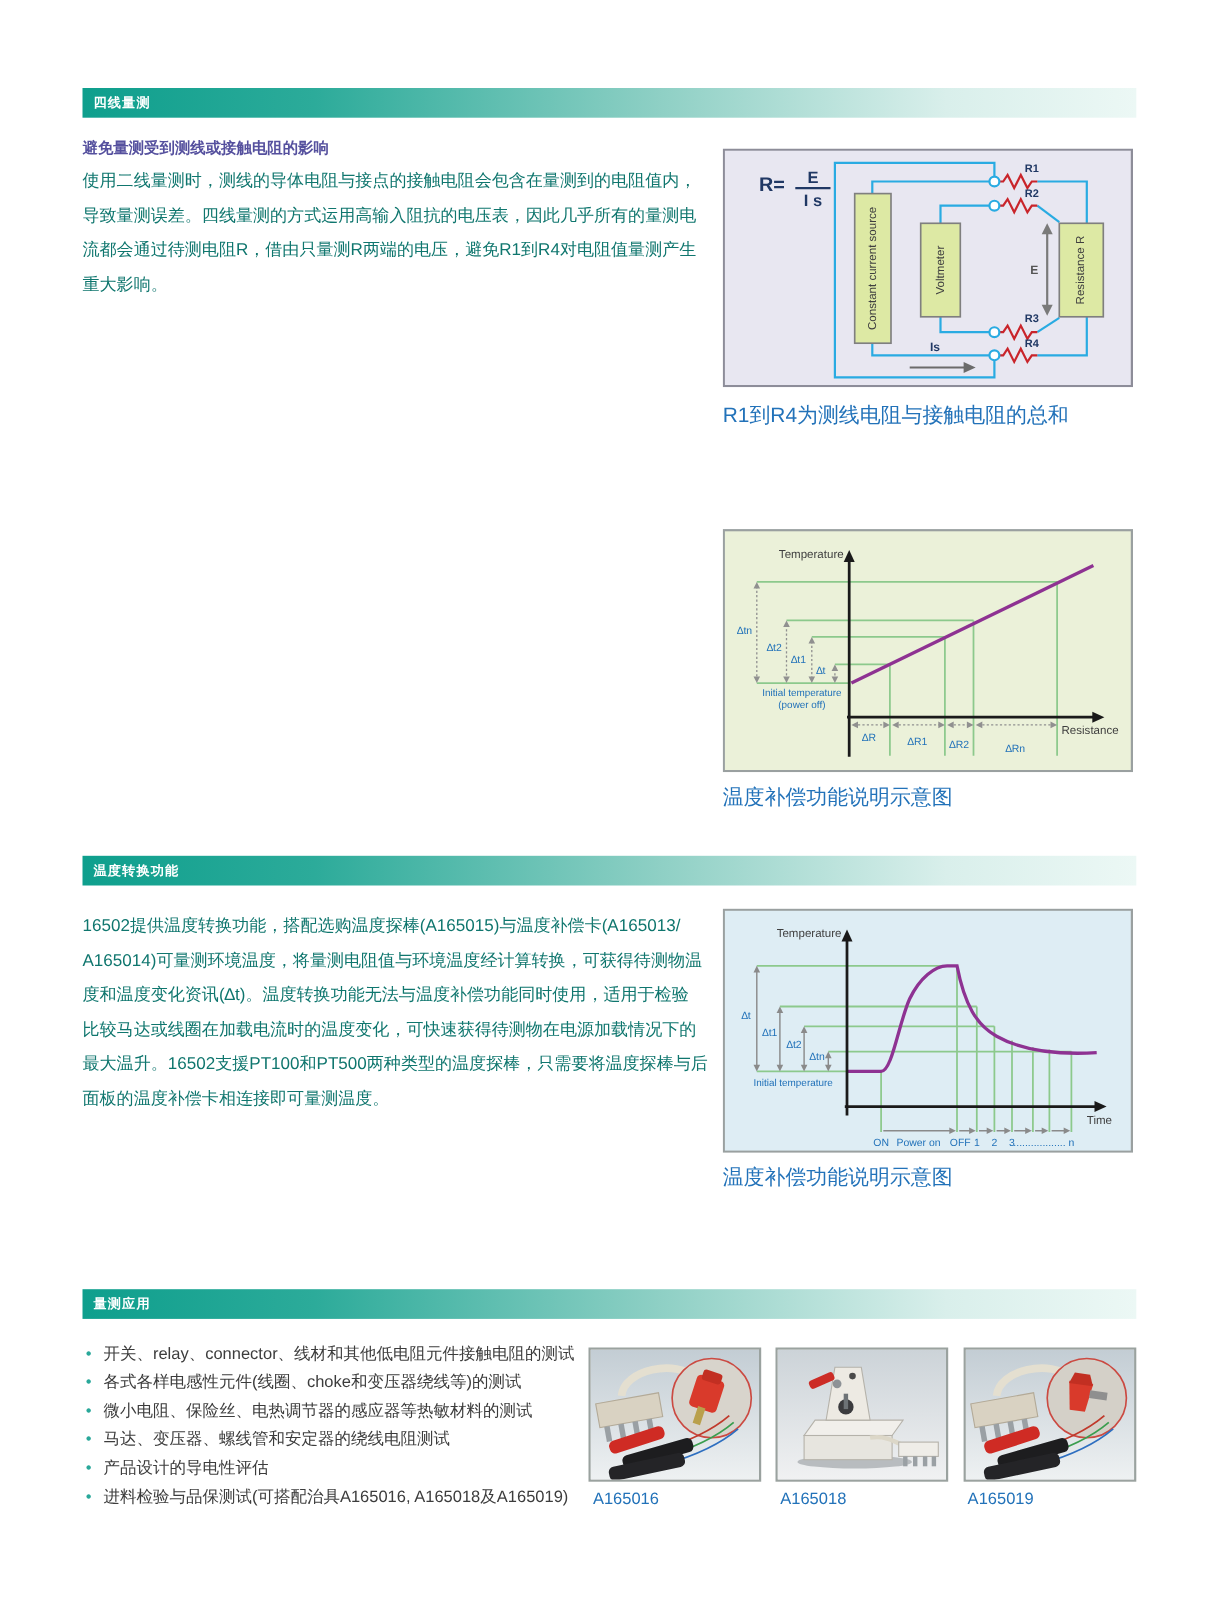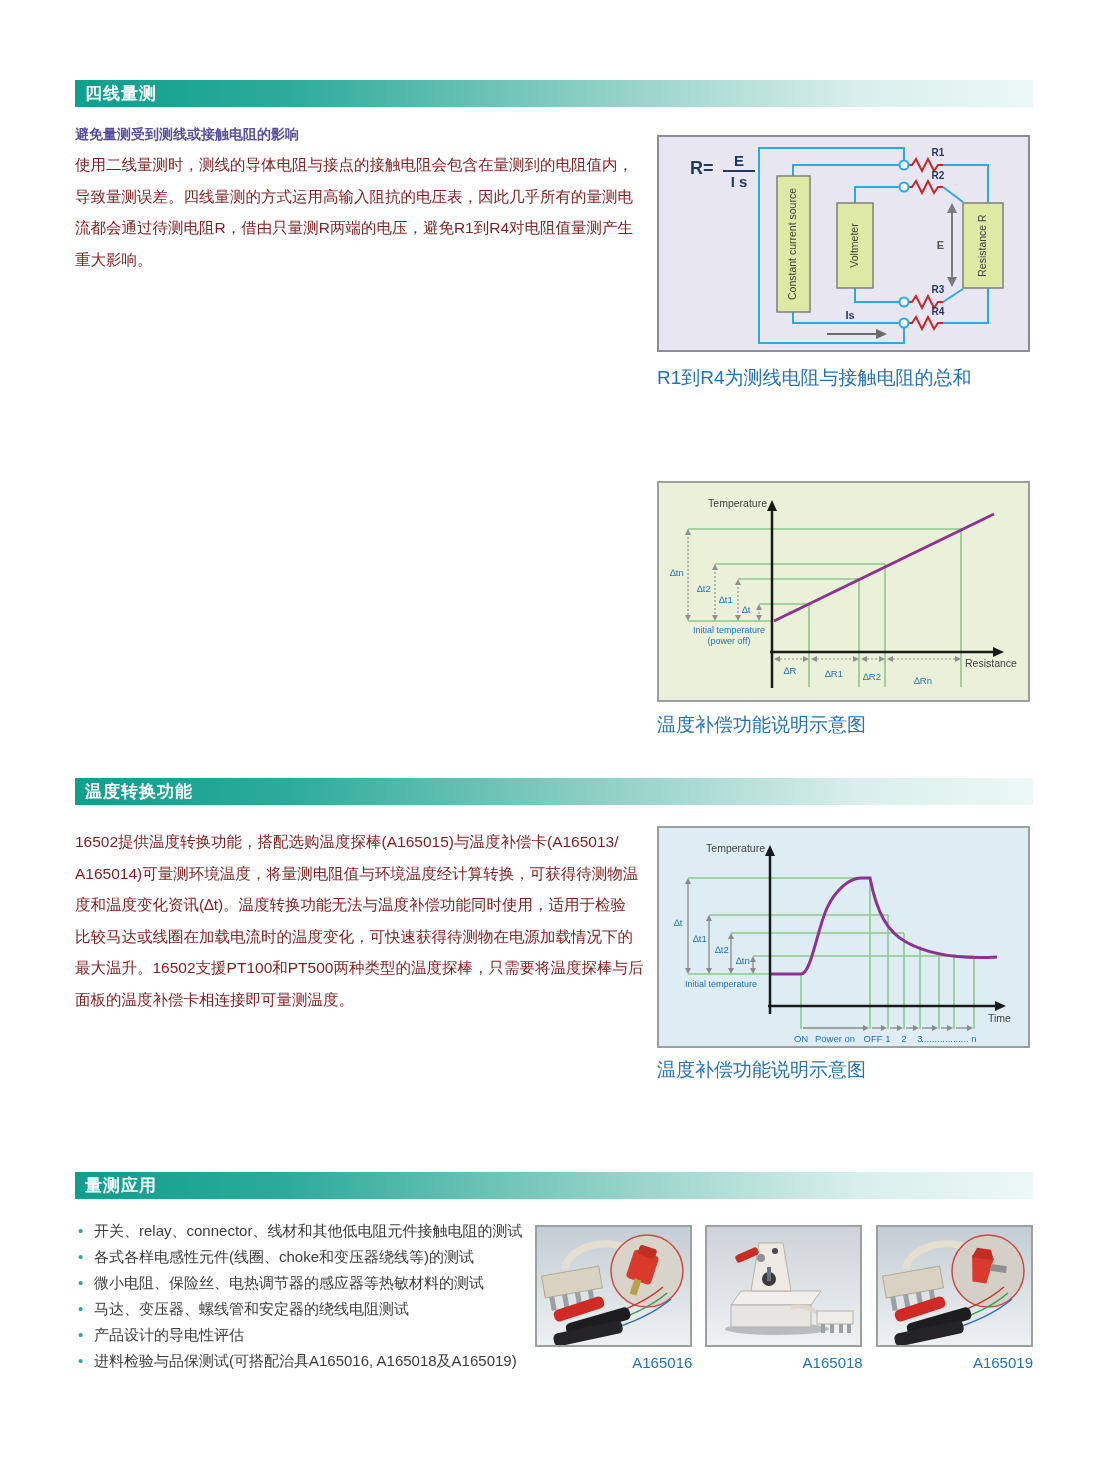--- a/index.html
+++ b/index.html
@@ -1,31 +1,31 @@
 <!DOCTYPE html>
 <html><head>
 <meta charset="utf-8">
 <style>
   html,body{margin:0;padding:0;background:#ffffff;}
   .page{position:relative;width:1102px;height:1470px;background:#ffffff;overflow:hidden;
         font-family:"Liberation Sans","DejaVu Sans",sans-serif;}
   .bar{position:absolute;left:75px;width:958px;height:27px;
        background:linear-gradient(90deg,#0e9f8d 0%,#2cab9a 22%,#8fd0c5 55%,#d9efeb 82%,#ecf8f5 100%);
-       color:#ffffff;font-size:17px;font-weight:bold;line-height:27px;padding-left:10px;box-sizing:border-box;
+       color:#ffffff;font-size:12px;font-weight:bold;line-height:27px;padding-left:10px;box-sizing:border-box;
        letter-spacing:1px;}
   .subtitle{position:absolute;left:75px;top:126px;font-size:14px;font-weight:bold;color:#55509e;}
-  .para{position:absolute;left:75px;width:590px;font-size:15.5px;color:#7f1d1d;
+  .para{position:absolute;left:75px;width:590px;font-size:15.5px;color:#0f766e;
         line-height:31.5px;white-space:pre-line;}
   .cap{position:absolute;left:657px;font-size:19px;color:#2272b9;}
   .figbox{position:absolute;left:657px;}
   .bullets{position:absolute;left:78px;top:1218px;width:460px;margin:0;padding:0;list-style:none;}
   .bullets li{position:relative;font-size:15px;color:#3c3c3c;line-height:26px;padding-left:16px;}
   .bullets li .dot{position:absolute;left:0;top:0;color:#2aa89a;font-size:15px;}
   .products{position:absolute;left:535px;top:1225px;width:498px;display:flex;gap:13px;}
-  .product{width:182px;text-align:right;}
+  .product{width:182px;}
   .pframe{width:157px;height:122px;border:2px solid #9aa29f;box-sizing:border-box;background:#fff;}
   .pcap{margin-top:7px;font-size:15px;color:#2272b9;padding-left:4px;}
   svg text{font-family:"Liberation Sans","DejaVu Sans",sans-serif;}
 </style>
 </head>
 <body>
 
 <div class="page">
 
   <div class="bar" style="top:80px">

